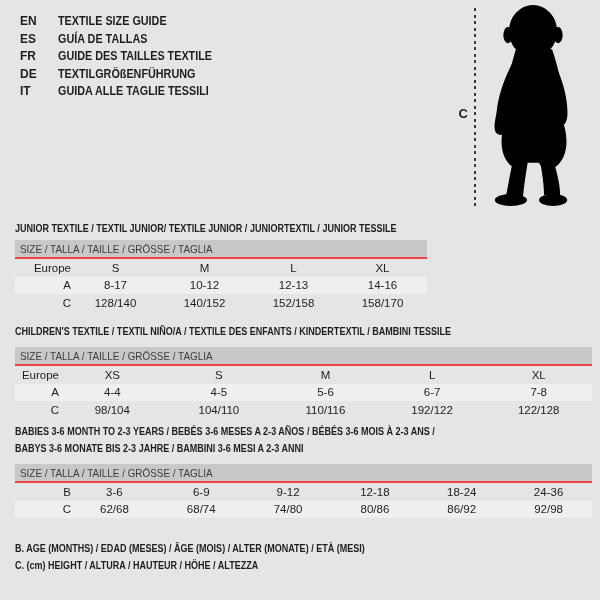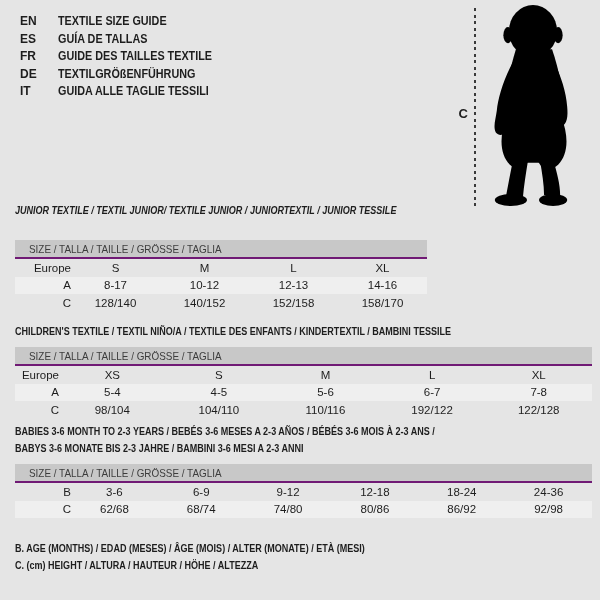--- a/index.html
+++ b/index.html
@@ -21,21 +21,21 @@
     font-weight:bold;font-size:13px;}
   .baby-svg{position:absolute;left:481px;top:4px;}
 
   
   .sec-title{position:absolute;left:15px;font-weight:bold;font-size:11px;line-height:15px;}
 
   
   table.size{position:absolute;left:15px;border-collapse:collapse;table-layout:fixed;
     font-size:11.5px;color:#1d1d1d;}
   table.size th.size-bar{background:#c8c8c8;text-align:left;font-weight:normal;
-    color:#3c3c3c;font-size:11px;height:17px;padding:0 0 0 14px;border-bottom:2px solid #701a75;}
+    color:#3c3c3c;font-size:11px;height:17px;padding:0 0 0 5px;border-bottom:2px solid #ef4444;}
   table.size td{height:17.5px;text-align:center;padding:0;font-weight:normal;}
   table.size td.lbl{text-align:right;padding-left:5px;}
   table.size tr.alt td{background:#efefef;}
 
   
   .footnotes{position:absolute;left:15px;top:540px;font-weight:bold;font-size:11px;line-height:17px;}
 </style>
 </head>
 <body>
 
@@ -75,21 +75,21 @@
       <path d="M30,58 C21,74 15,94 14,106 C13,114 10,122 13,128 C17,133 24,130 25,122 C27,108 30,92 35,78 Z"></path>
       <path d="M71,58 C78,72 83,88 84,102 C85,112 84,120 78,122 C72,122 70,114 71,106 C70,94 67,80 63,66 Z"></path>
       <path d="M24,112 C16,132 17,150 27,160 C33,166 42,164 45,156 L50,146 L55,156 C58,165 68,167 75,160 C85,150 86,132 78,112 Z"></path>
       <path d="M30,156 C27,170 25,182 23,192 L40,192 C41,181 43,168 45,156 Z"></path>
       <path d="M57,156 C59,168 61,180 61,190 L77,190 C77,180 74,168 70,155 Z"></path>
       <ellipse cx="28" cy="195" rx="16" ry="6"></ellipse>
       <ellipse cx="70" cy="195" rx="14" ry="6"></ellipse>
     </g>
   </svg>
 
-  <div class="sec-title" style="top:203px;font-style:italic;">
+  <div class="sec-title" style="top:221px;">
     <span class="cx82">JUNIOR TEXTILE / TEXTIL JUNIOR/ TEXTILE JUNIOR / JUNIORTEXTIL / JUNIOR TESSILE</span>
   </div>
   <table class="size" style="top:240px;width:412px;">
     <colgroup>
         <col style="width:56px">
         <col>
         <col>
         <col>
         <col>
       </colgroup>
@@ -148,21 +148,21 @@
       <tr>
         <td class="lbl">Europe</td>
         <td>XS</td>
         <td>S</td>
         <td>M</td>
         <td>L</td>
         <td>XL</td>
       </tr>
       <tr class="alt">
         <td class="lbl">A</td>
-        <td>5-4</td>
+        <td>4-4</td>
         <td>4-5</td>
         <td>5-6</td>
         <td>6-7</td>
         <td>7-8</td>
       </tr>
       <tr>
         <td class="lbl">C</td>
         <td>98/104</td>
         <td>104/110</td>
         <td>110/116</td>

